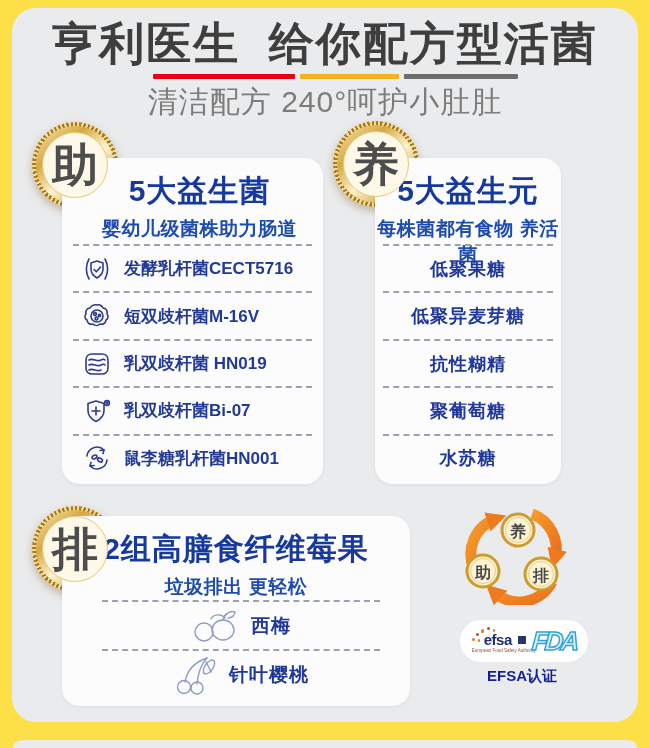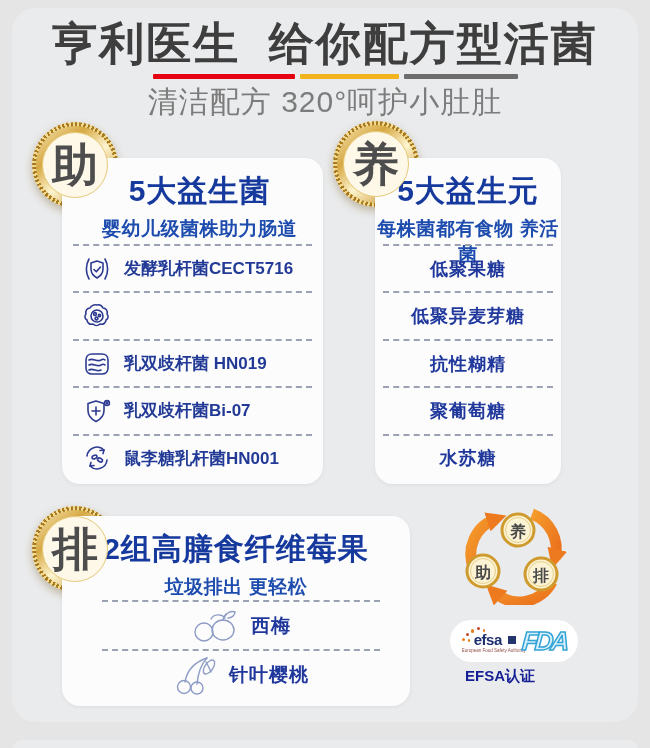--- a/index.html
+++ b/index.html
@@ -1,17 +1,17 @@
 <!DOCTYPE html>
 <html><head>
 <meta charset="utf-8">
 <style>
   html,body{margin:0;padding:0;}
   body{width:650px;height:748px;background:#ffffff;font-family:"Liberation Sans","DejaVu Sans",sans-serif;}
-  .canvas{position:relative;width:650px;height:748px;overflow:hidden;background:#e5e5e5;}
+  .canvas{position:relative;width:650px;height:748px;overflow:hidden;background:#fde047;}
   .panel{position:absolute;left:12px;top:8px;width:626px;height:714px;background:#eaebec;border-radius:24px;}
   .panel-next{position:absolute;left:12px;top:740px;width:626px;height:10px;background:#eaebec;border-radius:24px 24px 0 0;}
 
   
   .main-title{position:absolute;left:0;top:14px;width:650px;text-align:center;
     font-size:45px;font-weight:bold;color:#3e3e3e;letter-spacing:2px;word-spacing:14px;}
   .tri-bar{position:absolute;left:153px;top:74px;display:flex;gap:5px;height:5px;}
   .tri-bar .seg{height:5px;border-radius:1px;}
   .seg-red{width:142px;background:#e60012;}
   .seg-yellow{width:99px;background:#f2b31d;}
@@ -55,48 +55,48 @@
   .card-fiber .rows{left:40px;right:30px;top:84px;bottom:8px;}
   .row-fruit{justify-content:center;gap:10px;}
   .row-fruit .label{font-size:19px;font-weight:bold;color:#20389b;letter-spacing:1px;}
 
   .item-icon{flex:none;display:flex;align-items:center;justify-content:center;}
 
   
   .cycle{position:absolute;left:458px;top:503px;width:118px;height:102px;}
 
   
-  .cert-pill{position:absolute;left:450px;top:620px;width:128px;height:42px;background:#ffffff;
+  .cert-pill{position:absolute;left:460px;top:620px;width:128px;height:42px;background:#ffffff;
     border-radius:21px;display:flex;align-items:center;justify-content:center;gap:4px;}
   .efsa{position:relative;width:56px;height:30px;}
   .efsa-dots i{position:absolute;border-radius:50%;background:#e87f1e;}
   .efsa-word{position:absolute;left:12px;top:5px;font-size:15px;font-weight:bold;color:#1b2f6e;letter-spacing:-.5px;}
   .efsa-sq{position:absolute;left:46px;top:10px;width:8px;height:8px;background:#24356e;}
   .efsa-tag{position:absolute;left:0;top:22px;width:60px;font-size:4.5px;color:#94504a;white-space:nowrap;}
   .fda{font-size:26px;font-weight:900;font-style:italic;letter-spacing:-3px;
     color:#d9f0fa;-webkit-text-stroke:1.5px #33a3d6;transform:skewX(-4deg);}
-  .cert-text{position:absolute;left:420px;top:666px;width:160px;text-align:center;
+  .cert-text{position:absolute;left:442px;top:666px;width:160px;text-align:center;
     font-size:15px;font-weight:bold;color:#141f96;line-height:19px;}
 
   svg{display:block;}
 </style>
 </head>
 <body>
 
 <div class="canvas">
   <div class="panel"></div>
   <div class="panel-next"></div>
 
   <div class="main-title">亨利医生 给你配方型活菌</div>
   <div class="tri-bar">
     <div class="seg seg-red"></div>
     <div class="seg seg-yellow"></div>
     <div class="seg seg-gray"></div>
   </div>
-  <div class="sub-title">清洁配方 320°呵护小肚肚</div>
+  <div class="sub-title">清洁配方 240°呵护小肚肚</div>
 
   <div class="badge badge-help">
     <div class="badge-core">助</div>
   </div>
   <div class="badge badge-feed">
     <div class="badge-core">养</div>
   </div>
   <div class="badge badge-expel">
     <div class="badge-core">排</div>
   </div>
@@ -121,20 +121,21 @@
       <div class="row row-probiotic">
         <span class="item-icon">
           <svg width="32" height="32" viewBox="0 0 32 32" fill="none" stroke="#2c3a90" stroke-width="1.6" stroke-linecap="round" stroke-linejoin="round">
             <path d="M16 5 c3 -1 5 1 6 3 c3 0 5 3 4 6 c2 2 1 5 -1 6 c0 3 -3 5 -6 4 c-2 2 -5 2 -7 0 c-3 1 -6 -1 -6 -4 c-2 -1 -3 -4 -1 -6 c-1 -3 1 -6 4 -6 c1 -2 4 -4 7 -3 z"></path>
             <circle cx="16" cy="16" r="6"></circle>
             <circle cx="14" cy="14" r="1.4"></circle>
               <circle cx="18.5" cy="15.5" r="1.1"></circle>
               <circle cx="15.5" cy="18.5" r="1.4"></circle>
           </svg>
         </span>
+        <span class="label">短双歧杆菌M-16V</span>
       </div>
       <div class="row row-probiotic">
         <span class="item-icon">
           <svg width="32" height="32" viewBox="0 0 32 32" fill="none" stroke="#2c3a90" stroke-width="1.6" stroke-linecap="round" stroke-linejoin="round">
             <path d="M11 6 h10 c3.5 0 6 2.5 6 6 v8 c0 3.5 -2.5 6 -6 6 H11 c-3.5 0 -6 -2.5 -6 -6 v-8 c0 -3.5 2.5 -6 6 -6 z"></path>
             <path d="M8 12 c4 -2.5 8 2.5 12 0 c1.5 -1 3 -1 4 0"></path>
             <path d="M8 17 c4 -2.5 8 2.5 12 0 c1.5 -1 3 -1 4 0"></path>
             <path d="M8 22 c4 -2.5 8 2.5 12 0"></path>
           </svg>
         </span>

